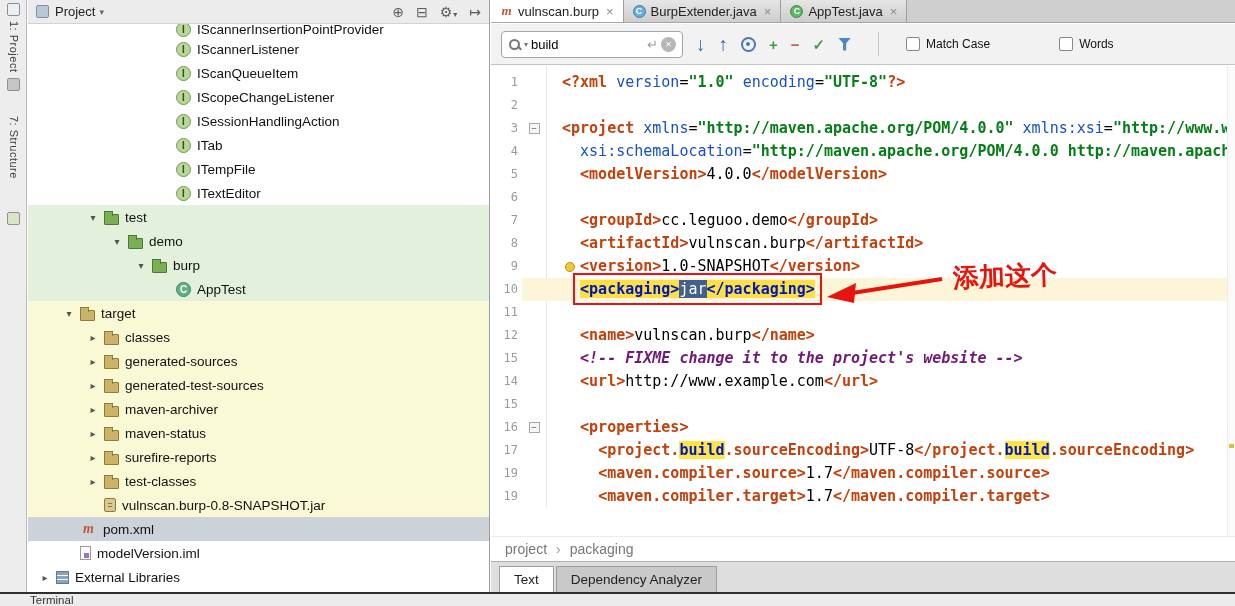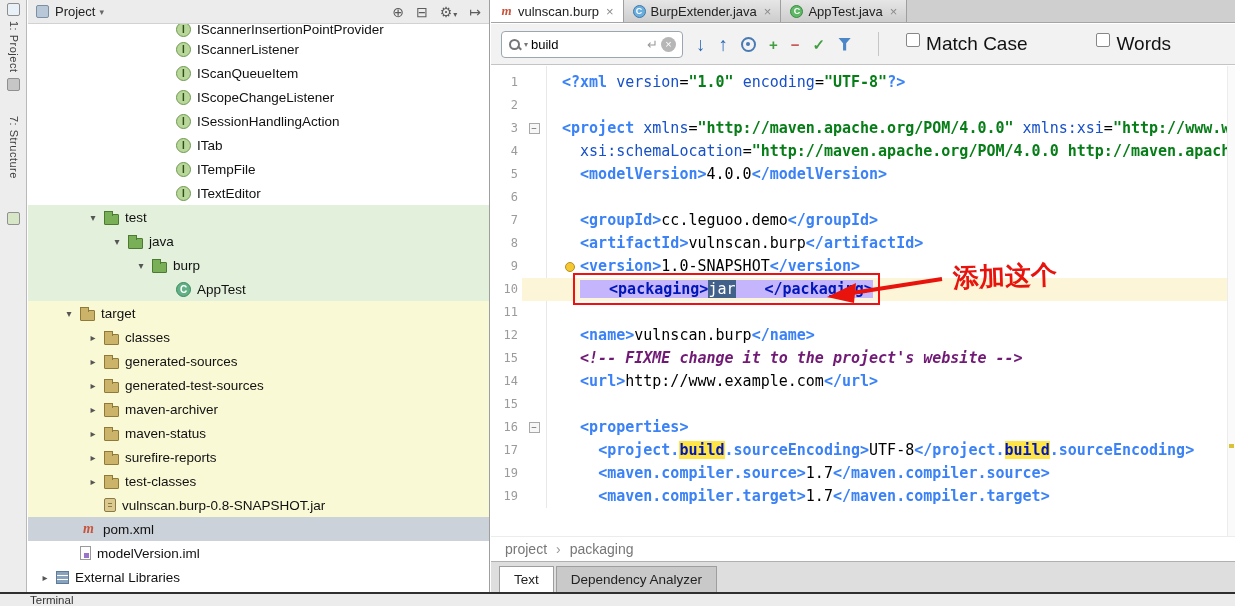--- a/index.html
+++ b/index.html
@@ -71,41 +71,41 @@
   .sinput { border:none; outline:none; flex:1; min-width:0; font:13px "Liberation Sans",sans-serif; background:transparent; color:#000; }
   .senter { color:#9a9a9a; font-size:13px; cursor:pointer; }
   .sclear { width:15px; height:15px; border-radius:50%; background:#b6b6b6; color:#fff; font-size:11px; line-height:15px; text-align:center; cursor:pointer; flex:none; }
   .nav-arrow { font-size:19px; font-weight:bold; color:#2e6bb8; cursor:pointer; line-height:1; }
   .tbi { font-size:15px; font-weight:bold; cursor:pointer; line-height:1; }
   .tbi.circ { width:15px; height:15px; border:2px solid #4a7ab5; border-radius:50%; position:relative; }
   .tbi.circ::after { content:""; position:absolute; left:3px; top:3px; width:4px; height:4px; background:#4a7ab5; border-radius:50%; }
   .tbi.add { color:#3f9e3f; } .tbi.rem { color:#c75450; } .tbi.selall { color:#3f9e3f; }
   .funnel { width:13px; height:13px; background:#4a86c8; clip-path:polygon(0 0,100% 0,62% 45%,62% 100%,38% 100%,38% 45%); cursor:pointer; }
   .vsep { width:1px; height:24px; background:#c6c6c6; margin-left:14px; }
-  .cbwrap { display:flex; align-items:flex-start; gap:6px; font-size:19px; color:#111; cursor:pointer; }
+  .cbwrap { display:flex; align-items:flex-end; gap:6px; font-size:12px; color:#111; cursor:pointer; }
   .cbwrap.first { margin-left:14px; } .cbwrap.second { margin-left:56px; }
   .cb { width:14px; height:14px; background:#fff; border:1px solid #878787; border-radius:2px; flex:none; }
 
   
   .codearea { position:absolute; top:66px; left:0; right:0; height:470px; overflow:hidden; background:#fff; font-family:"DejaVu Sans Mono",monospace; font-size:15px; }
   .codelines { padding-top:5px; position:relative; }
   .codelines::before { content:""; position:absolute; left:55px; top:0; bottom:0; width:1px; background:#e8e8e8; }
   .code-line { display:flex; height:23px; line-height:23px; white-space:pre; }
   .ln { width:31px; flex:none; text-align:right; color:#9b9b9b; font-size:12px; padding-right:4px; }
   .foldc { width:24px; flex:none; display:flex; align-items:center; justify-content:center; position:relative; }
   .fbox { font-size:9px; color:#666; border:1px solid #a8a8a8; background:#f7f7f7; width:11px; height:11px; line-height:9px; text-align:center; cursor:pointer; }
   .fbox.end { border:none; background:transparent; font-size:11px; color:#888; }
   .codec { flex:1; padding-left:16px; position:relative; color:#000; }
   .cur .codec, .cur .foldc { background:#fdf5d8; }
-  .tk-tag { color:#3b82f6; font-weight:bold; }
+  .tk-tag { color:#c2410c; font-weight:bold; }
   .tk-attr { color:#1750c8; }
   .tk-str { color:#067d17; font-weight:bold; }
   .tk-txt { color:#000; }
   .tk-todo { color:#701a75; font-style:italic; font-weight:bold; }
-  .tk-tag-sel { color:#0017b8; font-weight:bold; background:#c4b5fd;padding-left:29px; }
+  .tk-tag-sel { color:#0017b8; font-weight:bold; background:#fde047; }
   .tk-word-sel { color:#fff; background:#41618a; }
   .tk-tag-hl { color:#0017b8; font-weight:bold; background:#ffe646; }
   .red-box { outline:2px solid #f10f0f; outline-offset:5px; }
   .bulb { position:absolute; left:19px; top:7px; width:10px; height:10px; border-radius:50%; background:#f5c731; border:1px solid #b5901f; cursor:pointer; }
   .arrow { position:absolute; left:333px; top:206px; }
   .anno { position:absolute; left:462px; top:193px; font-size:26px; font-weight:bold; color:#e8130c; transform:rotate(-2deg); font-family:"DejaVu Sans",sans-serif; }
   .estripe { position:absolute; right:0; top:0; bottom:0; width:8px; background:#fafafa; border-left:1px solid #ececec; }
   .estripe .mark { position:absolute; right:1px; top:378px; width:5px; height:4px; background:#d9c23a; }
 
   
@@ -194,21 +194,21 @@
           <span class="lbl">ITextEditor</span>
         </div>
         <div class="tree-row bg-green" style="padding-left: 54px;">
           <span class="chev">▾</span>
           <span class="ic ic-folder-green"></span>
           <span class="lbl">test</span>
         </div>
         <div class="tree-row bg-green" style="padding-left: 78px;">
           <span class="chev">▾</span>
           <span class="ic ic-folder-green"></span>
-          <span class="lbl">java</span>
+          <span class="lbl">demo</span>
         </div>
         <div class="tree-row bg-green" style="padding-left: 102px;">
           <span class="chev">▾</span>
           <span class="ic ic-folder-green"></span>
           <span class="lbl">burp</span>
         </div>
         <div class="tree-row bg-green" style="padding-left: 126px;">
           <span class="chev"></span>
           <span class="ic ic-test-class">C</span>
           <span class="lbl">AppTest</span>

